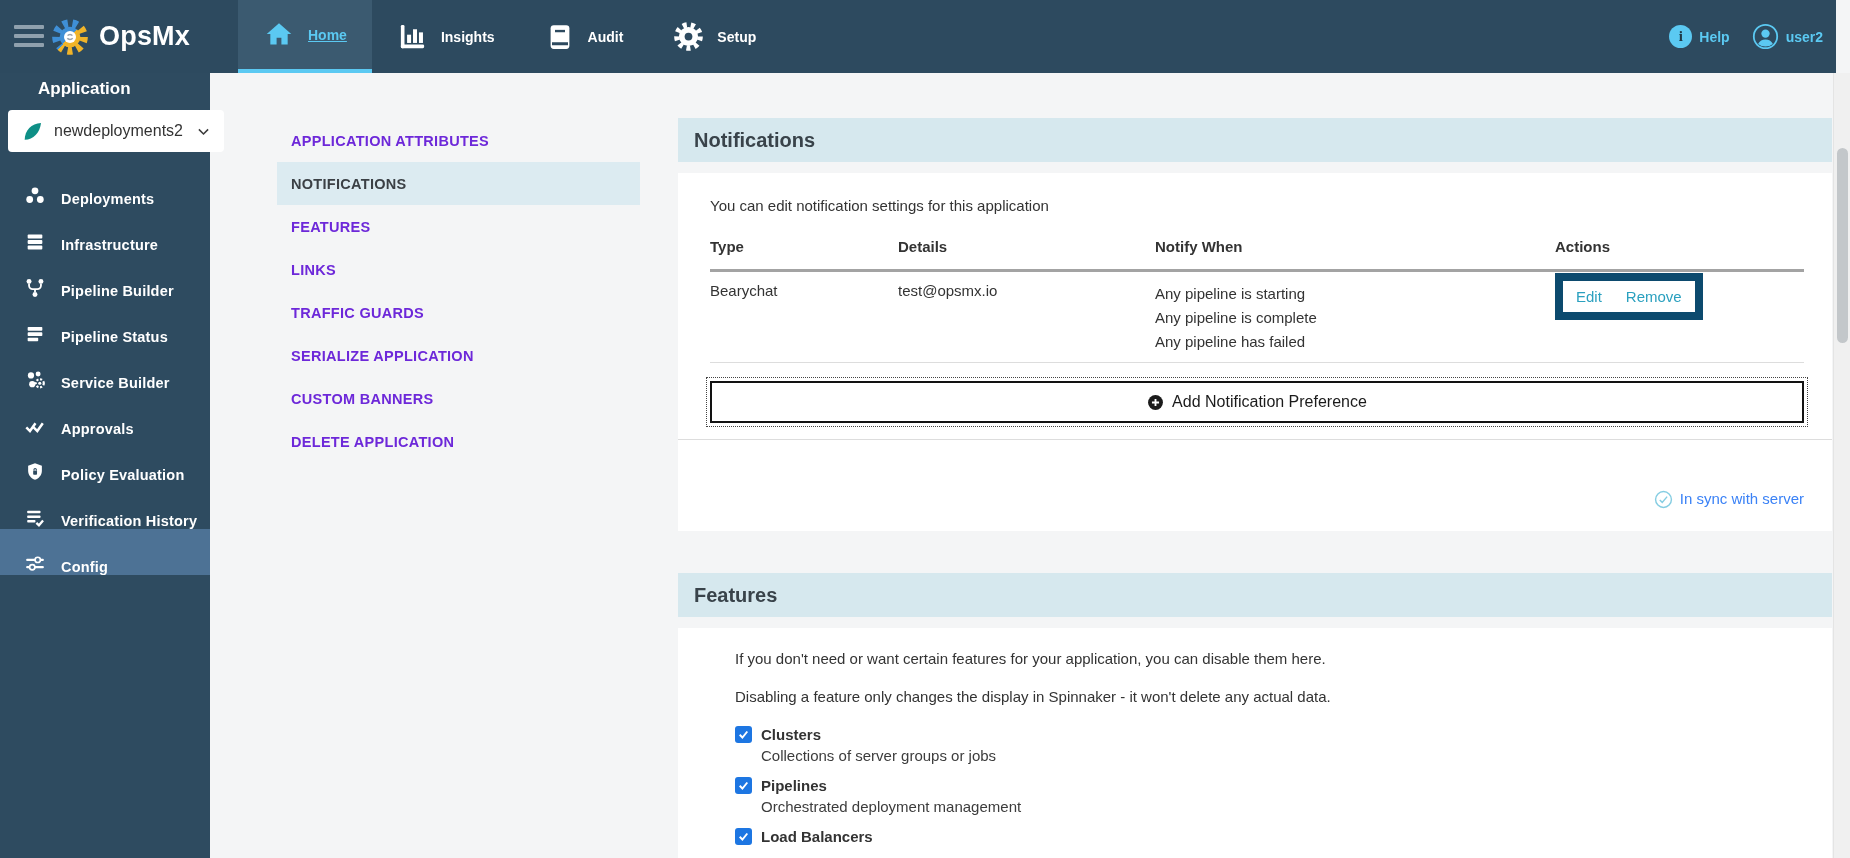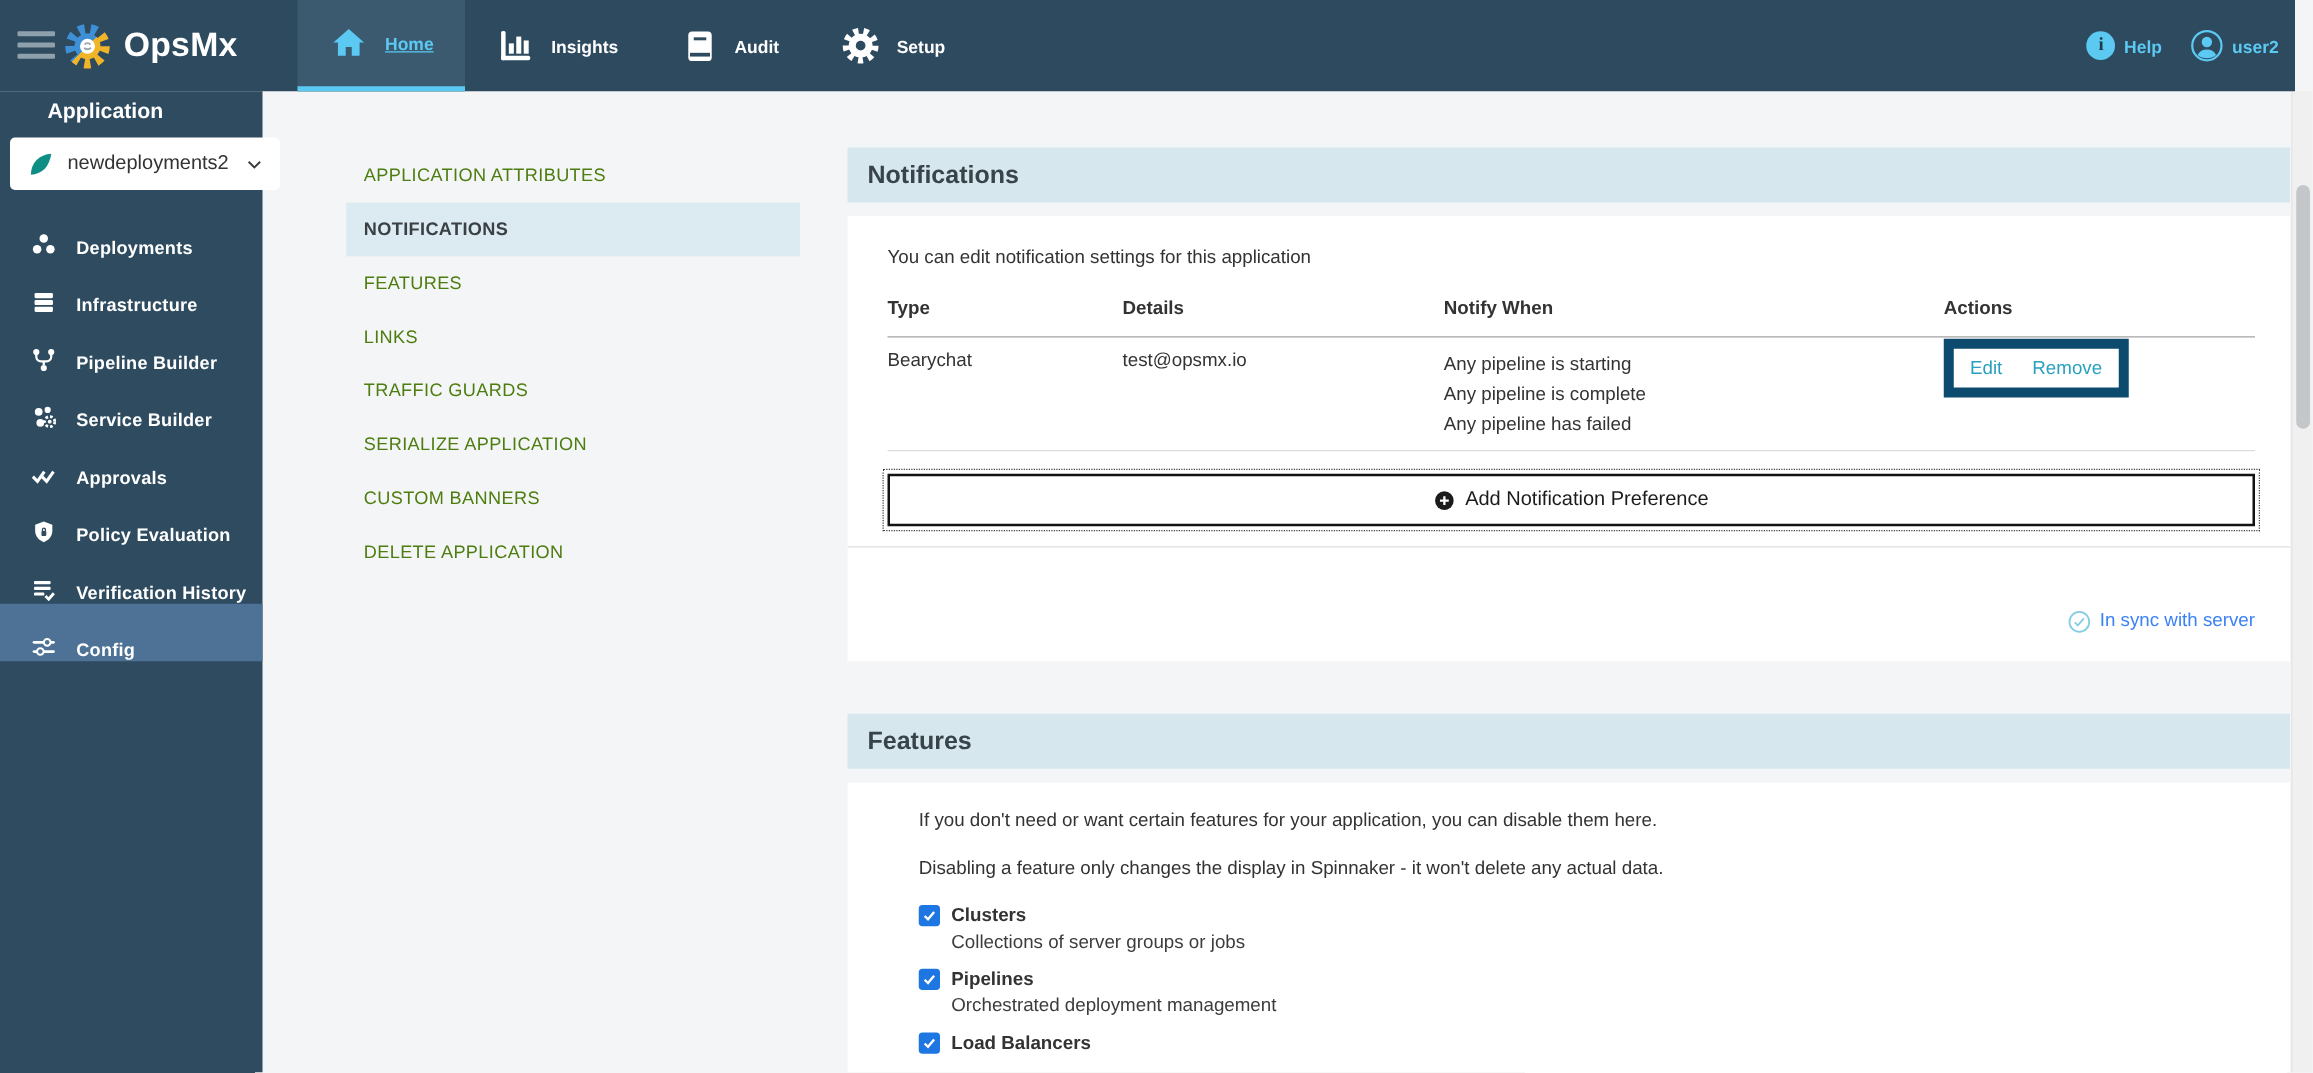--- a/index.html
+++ b/index.html
@@ -30,31 +30,31 @@
   .app-selector .sel-label {flex:1; margin-left:9px; font-size:16px; color:#333; white-space:nowrap;}
   .side-menu {margin-top:9px;}
   .side-item {height:46px; display:flex; align-items:flex-end; padding-left:24px; gap:15px; cursor:pointer;}
   .side-item .side-label {font-size:14.5px; font-weight:600; color:#fff; letter-spacing:.2px;}
   .side-item.active {background:#4d7295;}
   .side-icon {width:22px; height:22px; flex:0 0 22px;}
 
   
   .content {position:absolute; left:238px; top:73px; width:1595px; height:785px; background:#f4f5f6; overflow:hidden;}
   .subnav {position:absolute; left:39px; top:46px; width:363px;}
-  .subnav-item {height:43px; display:flex; align-items:center; padding-left:14px; font-size:14.5px; color:#4d7c0f; letter-spacing:.3px; cursor:pointer;}
+  .subnav-item {height:43px; display:flex; align-items:center; padding-left:14px; font-size:14.5px; color:#6d28d9; letter-spacing:.3px; cursor:pointer;font-weight:bold;}
   .subnav-item.active {background:#dcebf1; color:#3b4045; font-weight:bold;}
 
   .main-col {position:absolute; left:440px; top:45px; width:1154px;}
   .section-header {height:44px; background:#d6e8ee; display:flex; align-items:center; padding-left:16px; font-size:20px; font-weight:bold; color:#39434a;}
   .card {background:#fff; margin-top:11px;}
   .notif-card {padding:24px 28px 0 32px;}
   .card-intro {font-size:15px; color:#333;}
 
   .ntable {margin-top:16px;}
-  .t-head {display:flex; border-bottom:1px solid #a3a3a3; padding:8px 0 14px;}
+  .t-head {display:flex; border-bottom:3px solid #a3a3a3; padding:8px 0 14px;}
   .t-head > div {font-size:15px; font-weight:bold; color:#333;}
   .col-type {width:188px;} .col-details {width:257px;} .col-notify {width:400px;} .col-actions {flex:1;}
   .t-row {display:flex; border-bottom:1px solid #ddd; padding:10px 0 8px;}
   .cell {font-size:15px; color:#333;}
   .notify-line {line-height:24px;}
   .gold-box {display:inline-flex; align-items:center; gap:24px; border:8px solid #0c4a6e; padding:7px 13px; margin-top:-9px; background:#fff;}
   .action-link {font-size:15px; color:#2aa0bf; cursor:pointer; text-decoration:none;}
 
   .add-btn {margin-top:18px; width:100%; height:42px; background:#fff; border:2px solid #121212; outline:1px dotted #444; outline-offset:3px; display:flex; align-items:center; justify-content:center; gap:8px; font-size:16px; color:#1b1b1b; cursor:pointer; font-family:inherit;}
   .notif-divider {margin:16px -28px 0 -32px; border-top:1px solid #ddd;}
@@ -183,20 +183,28 @@
     <div class="side-item">
       <svg class="side-icon" viewBox="0 0 24 24">
         <circle cx="5.5" cy="5" r="2.7" fill="#fff"></circle>
           <circle cx="18.5" cy="5" r="2.7" fill="#fff"></circle>
           <circle cx="12" cy="19" r="2.7" fill="#fff"></circle>
         <path d="M5.5 7.5v1.7a4 4 0 0 0 4 4h5a4 4 0 0 0 4-4V7.5M12 13.2v3.2" fill="none" stroke="#fff" stroke-width="2"></path>
       </svg>
       <span class="side-label">Pipeline Builder</span>
     </div>
     <div class="side-item">
+      <svg class="side-icon" viewBox="0 0 24 24" fill="#fff">
+        <rect x="4" y="4.4" width="16" height="4" rx="0.8"></rect>
+          <rect x="4" y="10.2" width="16" height="4" rx="0.8"></rect>
+          <rect x="4" y="16" width="11.5" height="4" rx="0.8"></rect>
+      </svg>
+      <span class="side-label">Pipeline Status</span>
+    </div>
+    <div class="side-item">
       <svg class="side-icon" viewBox="0 0 24 24">
         <circle cx="7.6" cy="7" r="3.4" fill="#fff"></circle>
           <circle cx="15.4" cy="5.4" r="2.7" fill="#fff"></circle>
           <circle cx="9" cy="16.6" r="3.4" fill="#fff"></circle>
         <circle cx="17.2" cy="15.6" r="4.4" fill="none" stroke="#fff" stroke-width="2.4" stroke-dasharray="2.3 1.8"></circle>
         <circle cx="17.2" cy="15.6" r="1.7" fill="#fff"></circle>
       </svg>
       <span class="side-label">Service Builder</span>
     </div>
     <div class="side-item">

